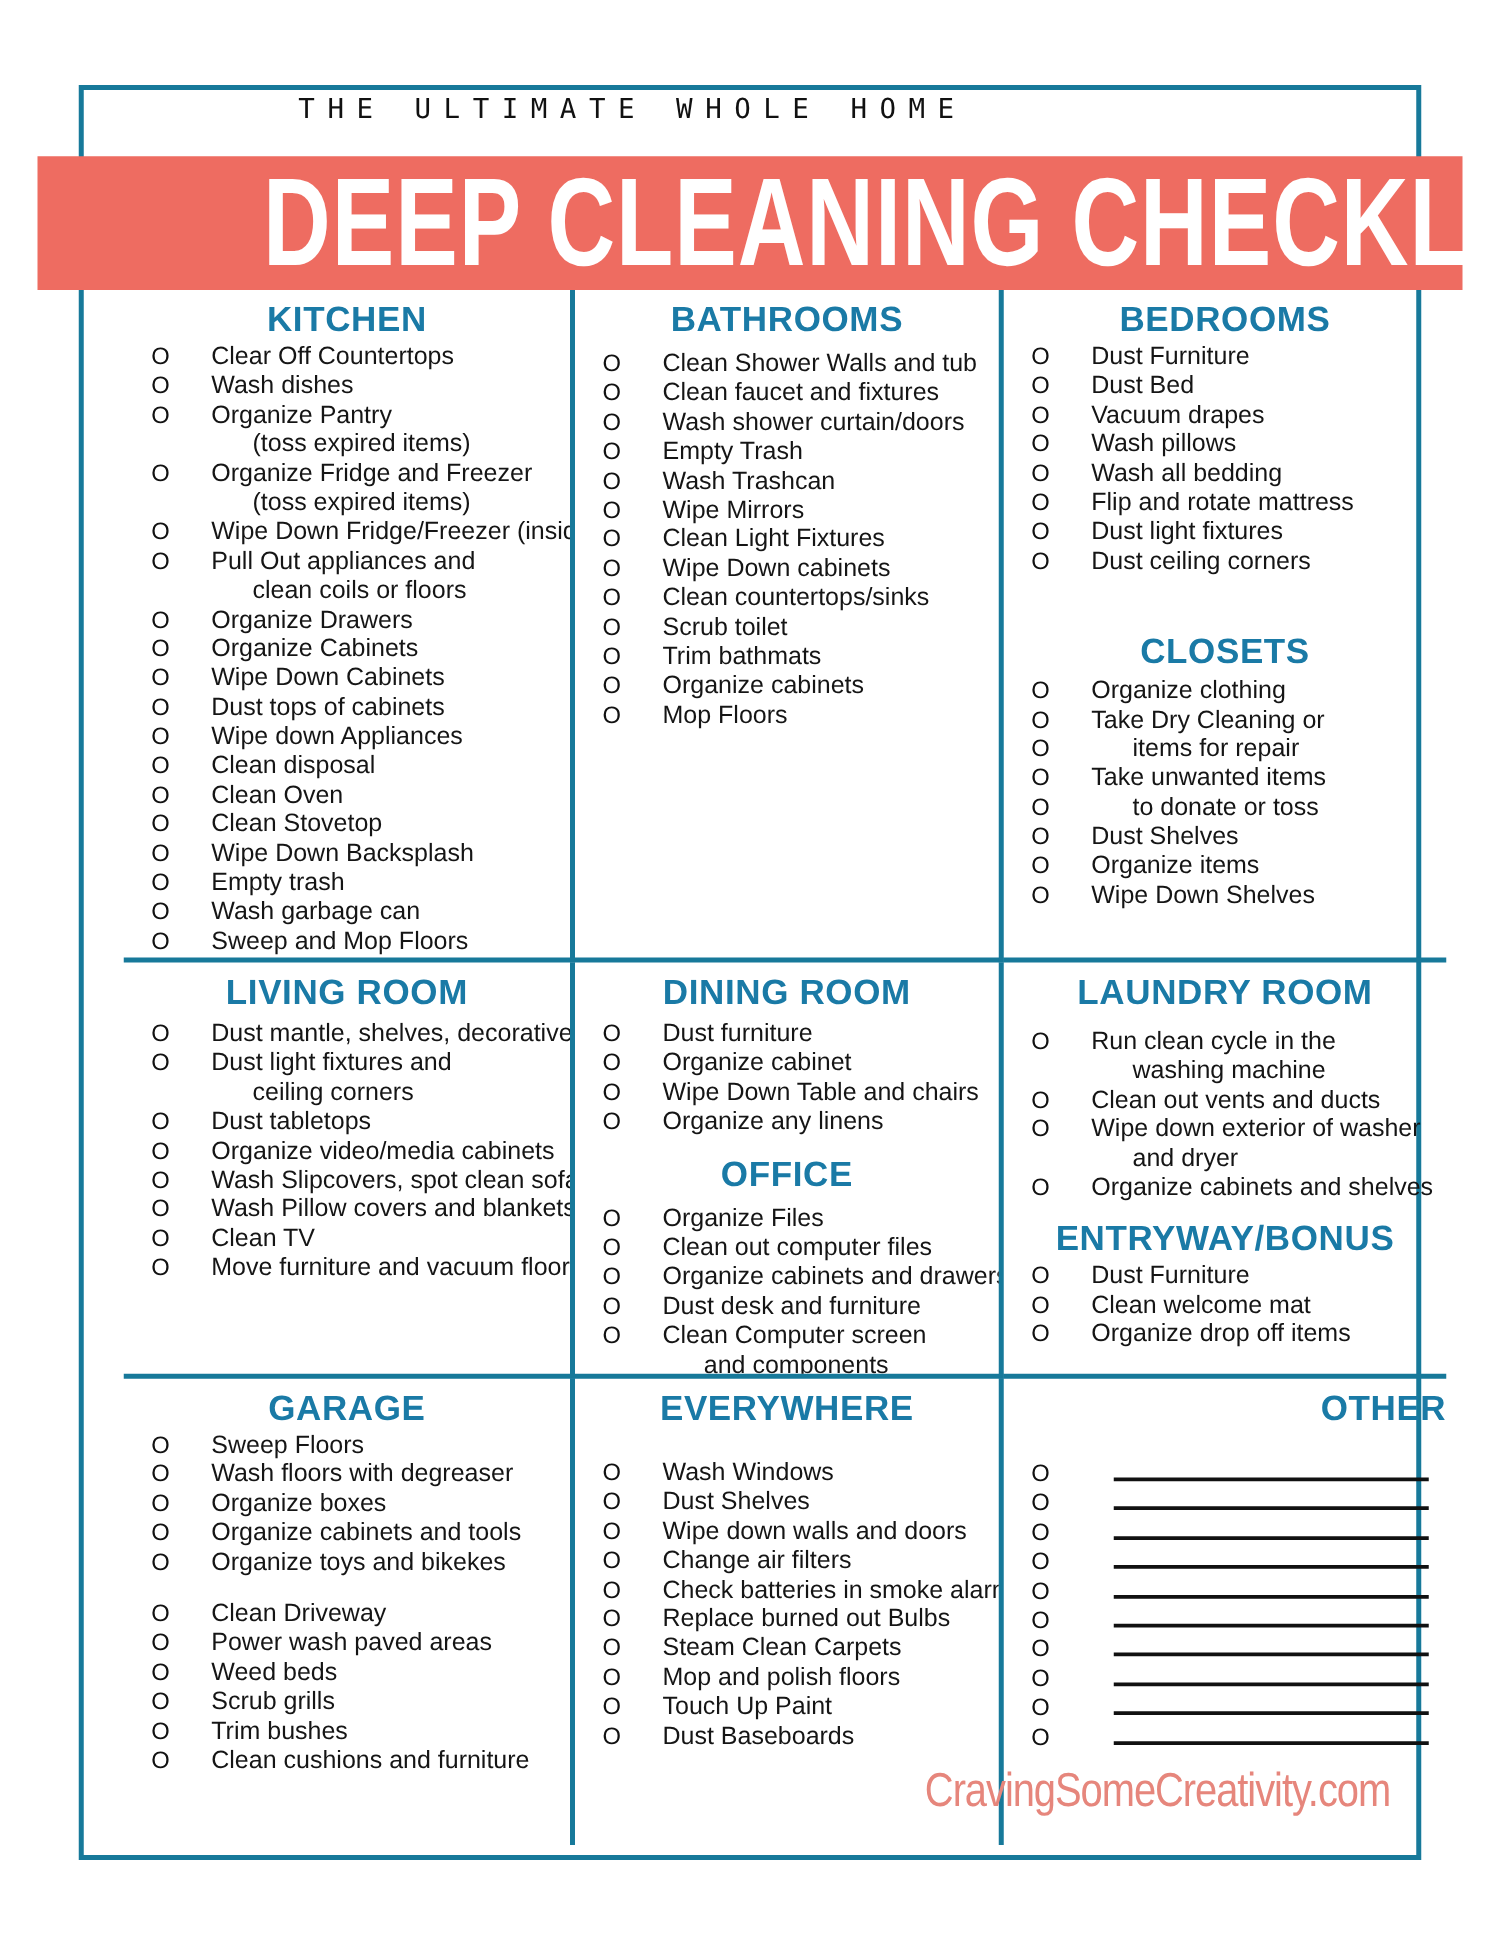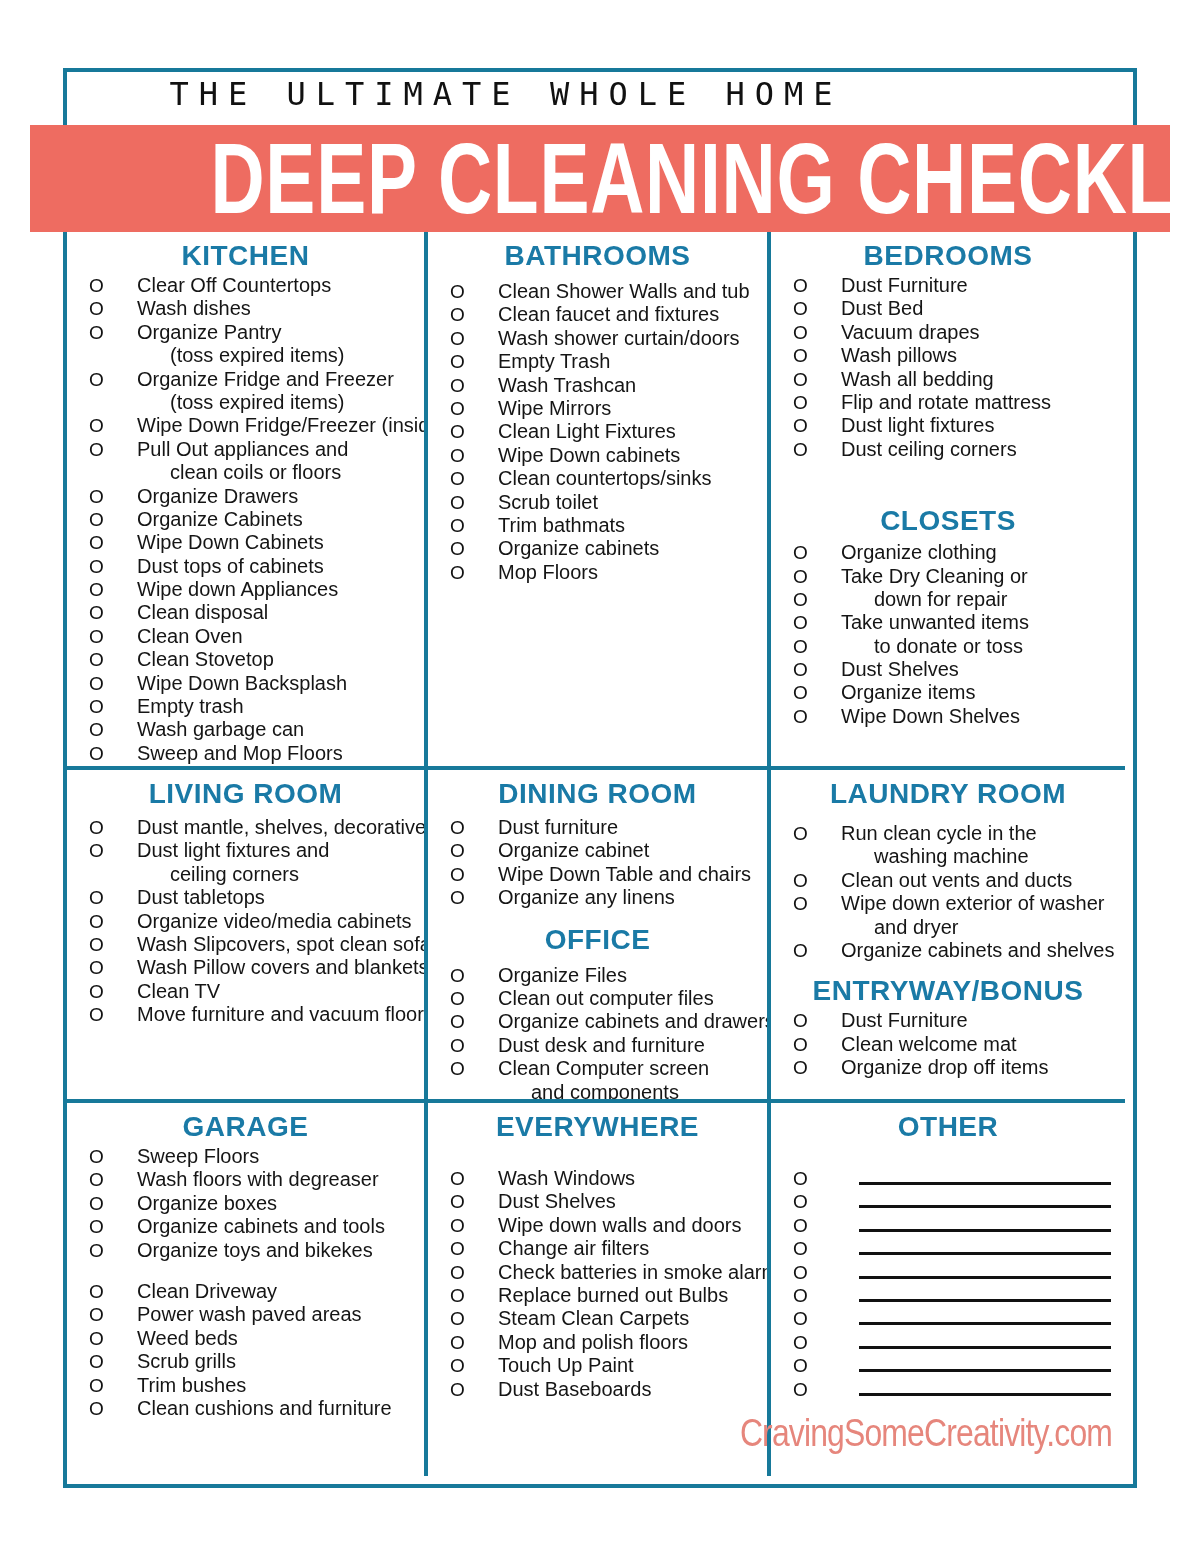--- a/index.html
+++ b/index.html
@@ -6,34 +6,34 @@
   body{
     width:1200px;height:1553px;position:relative;background:#ffffff;
     font-family:"Liberation Sans", sans-serif;color:#1a1a1a;overflow:hidden;
   }
   .doc-border{
     position:absolute;left:63px;top:68px;width:1066px;height:1412px;
     border:4px solid #17799a;background:#ffffff;z-index:1;
   }
   .pre-title{
     position:absolute;left:0;top:75px;width:1012px;text-align:center;z-index:3;
-    font-family:"DejaVu Sans Mono", monospace;font-size:32px;font-weight:500;
+    font-family:"DejaVu Sans Mono", monospace;font-size:22px;font-weight:500;
     letter-spacing:10px;color:#111;white-space:nowrap;
   }
   .banner{
     position:absolute;left:30px;top:125px;width:1140px;height:107px;
     background:#ee6c61;z-index:2;text-align:center;line-height:107px;overflow:visible;
   }
   .banner-text{
     display:inline-block;transform:scaleX(0.75);transform-origin:center center;
     font-size:100px;font-weight:bold;color:#ffffff;letter-spacing:1px;white-space:nowrap;
   }
   .grid{
     position:absolute;left:67px;top:232px;width:1058px;height:1244px;z-index:2;
-    display:grid;grid-template-columns:361px 343px 354px;grid-template-rows:538px 333px 373px;
+    display:grid;grid-template-columns:361px 343px 354px;grid-template-rows:538px 333px 373px;padding-left:32px;
   }
   .cell{
     border-right:4px solid #17799a;border-bottom:4px solid #17799a;
     box-sizing:border-box;padding-top:4px;overflow:hidden;position:relative;
   }
   .cell:nth-child(3n){border-right:none;}
   .cell:nth-child(n+7){border-bottom:none;}
   .section-title{
     margin:4px 0 2px 0;text-align:center;
     font-size:28px;font-weight:bold;color:#1a7aa6;letter-spacing:0.5px;
@@ -55,21 +55,21 @@
   .section-living-room .section-title{margin-bottom:6px;}
   .section-dining-room .section-title{margin-bottom:6px;}
   .section-office{margin-top:14px;}
   .section-office .section-title{margin-bottom:8px;}
   .section-laundry-room .section-title{margin-bottom:12px;}
   .section-entryway-bonus{margin-top:13px;}
   .section-entryway-bonus .section-title{margin-bottom:2px;}
   .section-outdoors{margin-top:18px;}
   .section-outdoors .section-title{margin-bottom:12px;}
   .section-everywhere .section-title{margin-bottom:24px;}
-  .section-other .section-title{margin-bottom:24px;}
+  .section-other .section-title{margin-bottom:24px;text-align:right;}
   .site-credit{
     position:absolute;right:88px;top:1412px;z-index:3;
     font-size:38px;color:#e6867c;white-space:nowrap;
     transform:scaleX(0.84);transform-origin:right center;letter-spacing:-1px;
   }
 </style>
 </head>
 <body>
 
 <div class="doc-border"></div>
@@ -275,21 +275,21 @@
           <div class="item">
             <span class="marker">O</span>
             <span class="txt">Organize clothing</span>
           </div>
           <div class="item">
             <span class="marker">O</span>
             <span class="txt">Take Dry Cleaning or</span>
           </div>
           <div class="item ind">
             <span class="marker">O</span>
-            <span class="txt">down for repair</span>
+            <span class="txt">items for repair</span>
           </div>
           <div class="item">
             <span class="marker">O</span>
             <span class="txt">Take unwanted items</span>
           </div>
           <div class="item ind">
             <span class="marker">O</span>
             <span class="txt">to donate or toss</span>
           </div>
           <div class="item">

